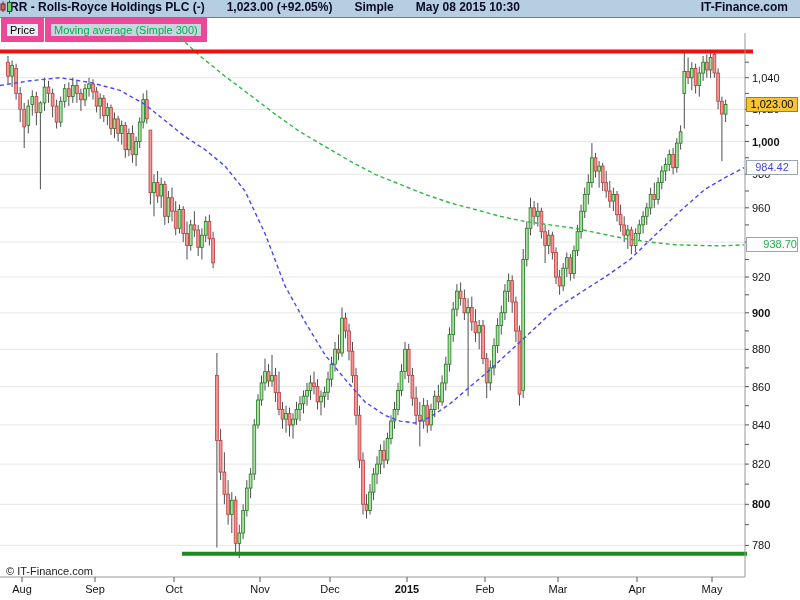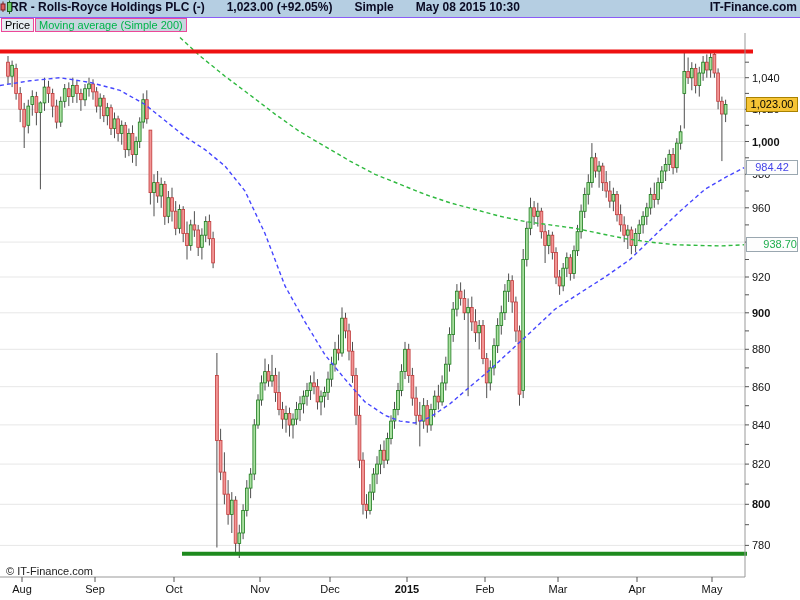--- a/index.html
+++ b/index.html
@@ -4,24 +4,24 @@
 <style>
   html,body{margin:0;padding:0;background:#fff;}
   .app{position:relative;width:800px;height:600px;overflow:hidden;background:#fff;
        font-family:"Liberation Sans",sans-serif;}
   .titlebar{position:absolute;left:0;top:0;width:800px;height:17px;background:#b5cee2;
             border-bottom:6px solid #8b5cf6;display:flex;align-items:flex-start;
             font-size:12px;font-weight:bold;color:#0a0a23;white-space:nowrap;}
   .titlebar .ico{margin-left:4px;margin-right:6px;display:inline-flex;}
   .titlebar .t{margin-right:22px;}
   .titlebar .spacer{flex:1;}
-  .titlebar .brand{margin-right:3px;}
+  .titlebar .brand{margin-right:12px;}
   .tabrow{position:absolute;left:0;top:18px;width:800px;height:14px;background:#fff;
           display:flex;align-items:stretch;font-size:11px;}
-  .tab{border:1px solid #ec4899;padding:0 3px;margin-left:1px;line-height:12px;height:12px;}
+  .tab{border:6px solid #ec4899;padding:0 3px;margin-left:1px;line-height:12px;height:12px;}
   .tab.price{background:#e7edf2;color:#000;}
   .tab.ma50{background:#c7d5df;color:#3a3aee;}
   .tab.ma200{background:#c7d5df;color:#00b44a;}
   svg{position:absolute;left:0;top:0;}
   svg text{font-family:"Liberation Sans",sans-serif;font-size:11px;fill:#111;}
   svg text.b{font-weight:bold;}
   .tag{position:absolute;left:746px;width:50px;height:13px;border:1px solid;
        font-size:11px;line-height:13px;text-align:center;}
   .tag.yellow{background:#f6c435;border-color:#a98200;color:#000;}
   .tag.blue{background:#fdfdfd;border-color:#9aa7b0;color:#4343e8;}
@@ -45,21 +45,21 @@
     <span class="t">RR - Rolls-Royce Holdings PLC (-)</span>
     <span class="t"><span>1,023.00</span>&nbsp;<span>(+92.05%)</span></span>
     <span class="t">Simple</span>
     <span class="t">May 08 2015 10:30</span>
     <span class="spacer"></span>
     <span class="brand">IT-Finance.com</span>
   </div>
 
   <div class="tabrow">
     <span class="tab price">Price</span>
-    <span class="tab ma200">Moving average (Simple 200)</span>
+    <span class="tab ma200">Moving average (Simple 300)</span>
   </div>
 
   <svg id="chart-svg" width="800" height="600">
       <defs>
         <clipPath id="plotclip">
           <rect x="0" y="33" width="745" height="544"></rect>
         </clipPath>
       </defs>
       <g>
         <line x1="0" y1="77.7" x2="745" y2="77.7" stroke="#e7e7e7" stroke-width="1"></line>

